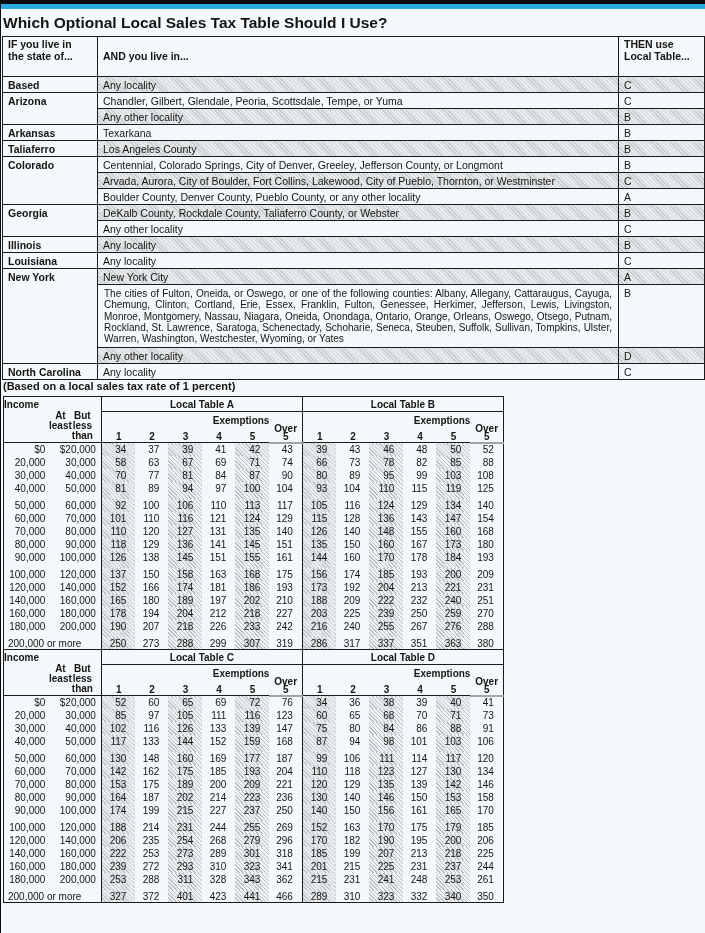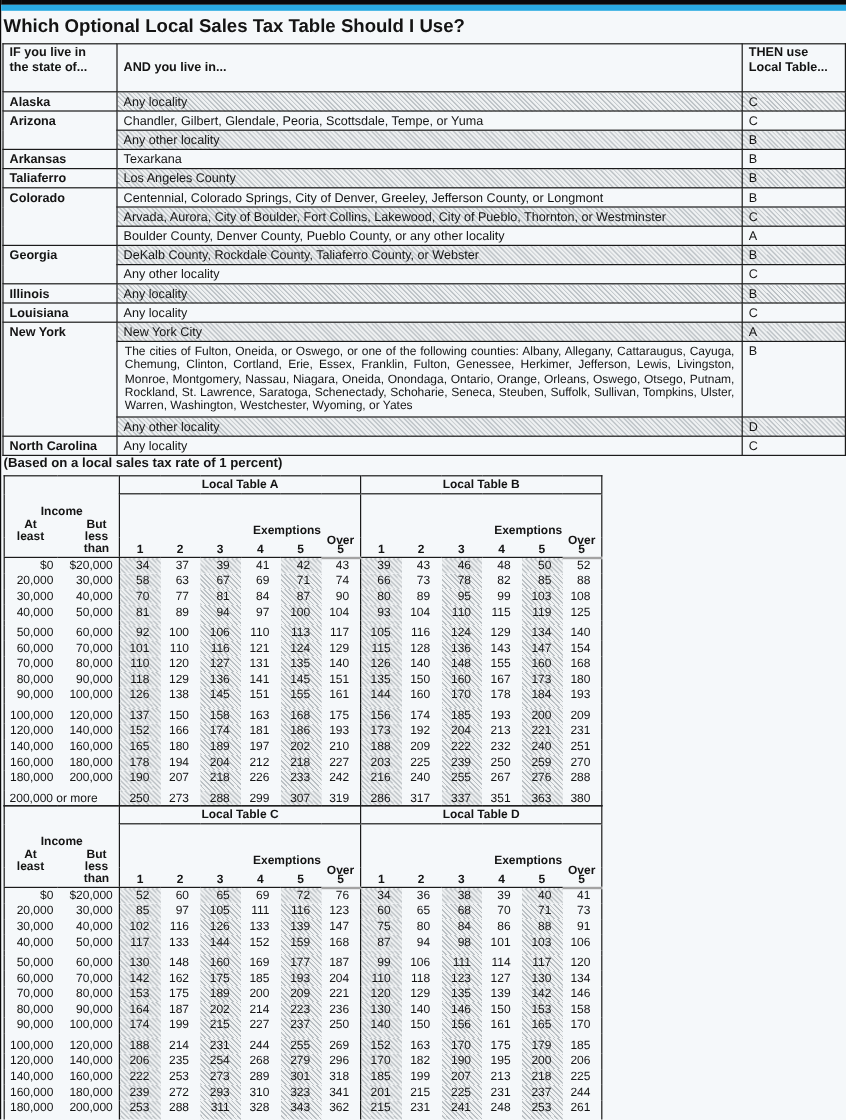--- a/index.html
+++ b/index.html
@@ -34,21 +34,21 @@
   
   .taxtbl{border-collapse:collapse;table-layout:fixed;margin-left:2px;border:1px solid #1b1b1b;}
   #taxtbl1{margin-top:-1px;}
   .taxtbl th,.taxtbl td{padding:0;font-size:10px;box-sizing:border-box;overflow:hidden;}
   .vl{border-left:1px solid #1b1b1b;}
   .tbl-title{font-weight:bold;font-size:11px;text-align:center;height:15px;border-bottom:1px solid #1b1b1b;vertical-align:middle;}
   .exh{font-weight:bold;font-size:10px;text-align:right;height:12px;vertical-align:bottom;}
   .over{font-weight:bold;font-size:8px;line-height:8.5px;text-align:center;vertical-align:bottom;white-space:pre-line;padding-bottom:3px;border-bottom:2px solid #a3a3a3;}
   .coln{font-weight:bold;font-size:8px;text-align:center;vertical-align:bottom;padding-bottom:3px;border-bottom:1px solid #1b1b1b;height:17px;}
   .inc-cell{border-bottom:1px solid #1b1b1b;vertical-align:top;}
-  .inc-box{display:flex;flex-direction:column;height:45px;margin-top:22px;}
+  .inc-box{display:flex;flex-direction:row;height:45px;}
   .inc-title{font-weight:bold;font-size:10px;text-align:center;padding-top:2px;}
   .inc-cols{margin-top:auto;display:flex;justify-content:space-between;padding:0 8px 1px 10px;}
   .inc-al,.inc-lt{font-size:10px;line-height:10px;white-space:pre-line;text-align:center;}
   .taxtbl tbody tr.data{height:13px;}
   .taxtbl tbody tr.spacer{height:4px;}
   .taxtbl tbody tr.spacer td{height:4px;font-size:0;line-height:0;}
   .taxtbl td.num{text-align:right;padding-right:9px;}
   .taxtbl td.ial{text-align:right;padding-right:3px;}
   .taxtbl td.ilt{text-align:right;padding-right:5px;}
   .taxtbl td.imore{text-align:left;padding-left:4px;white-space:nowrap;}
@@ -72,21 +72,21 @@
       <tr>
         <th>IF you live in
 the state of...</th>
         <th>AND you live in...</th>
         <th>THEN use
 Local Table...</th>
       </tr>
     </thead>
     <tbody id="state-tbody">
         <tr>
-          <td class="state" rowspan="1">Alaska</td>
+          <td class="state" rowspan="1">Based</td>
           <td class="loc hatch">Any locality</td>
           <td class="ltr hatch">C</td>
         </tr>
         <tr>
           <td class="state" rowspan="2">Arizona</td>
           <td class="loc">Chandler, Gilbert, Glendale, Peoria, Scottsdale, Tempe, or Yuma</td>
           <td class="ltr">C</td>
         </tr>
         <tr>
           <td class="loc hatch">Any other locality</td>

